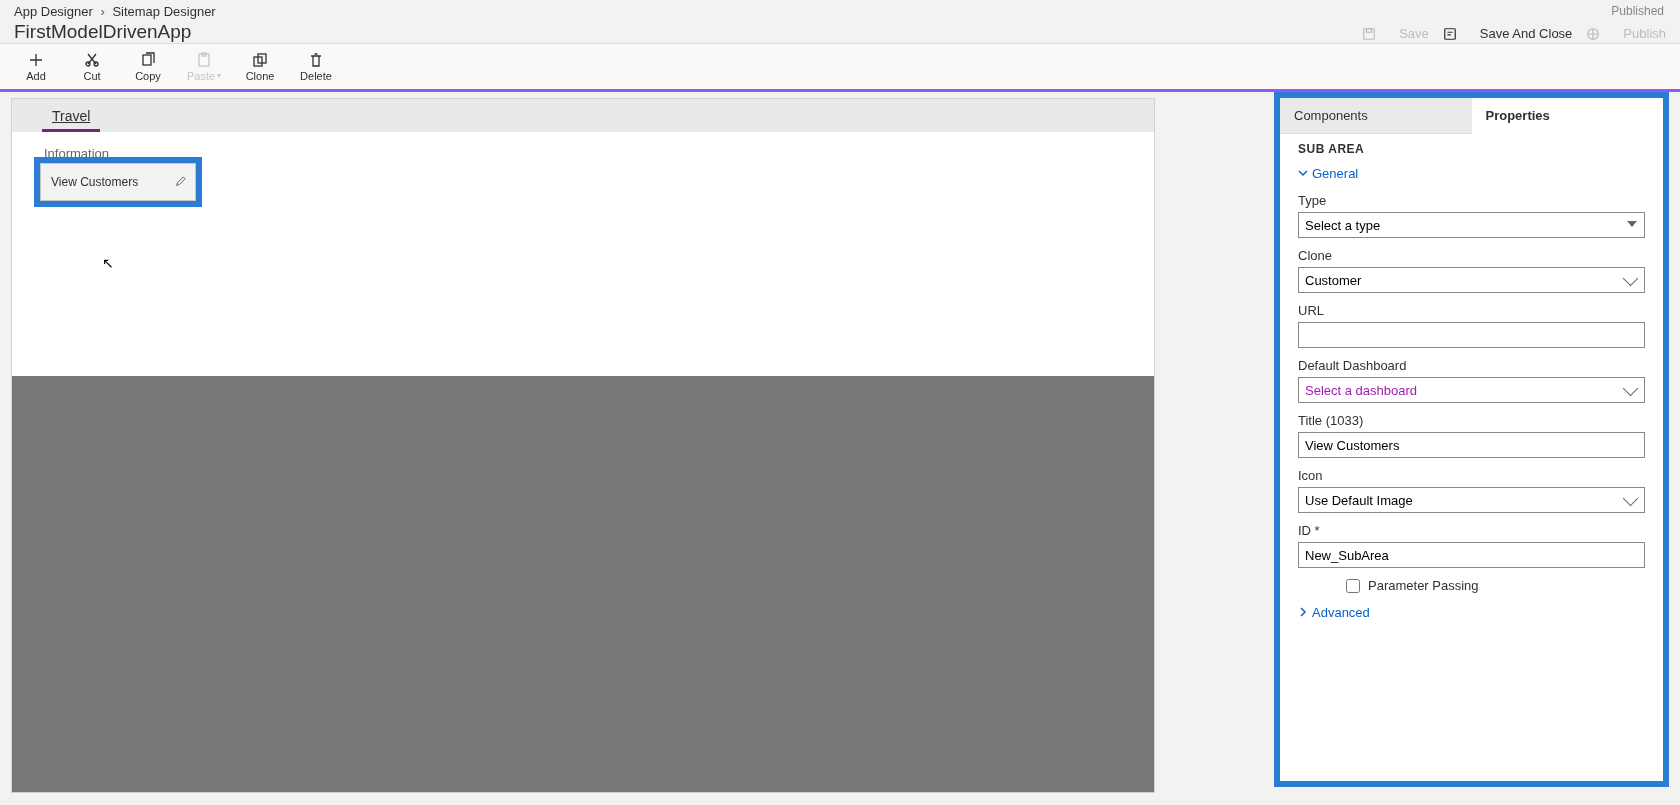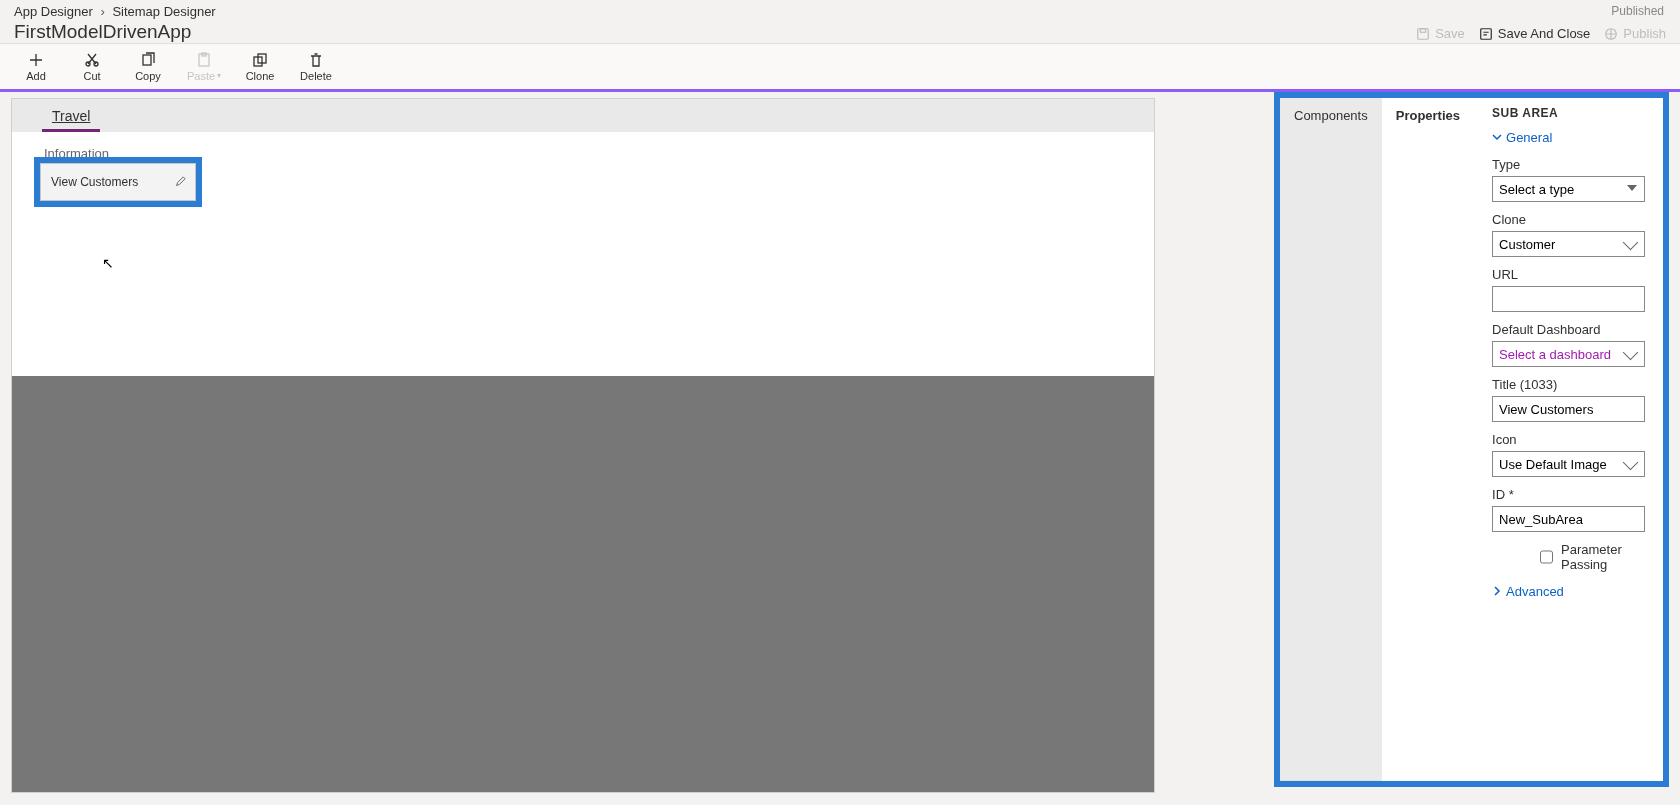--- a/index.html
+++ b/index.html
@@ -5,21 +5,21 @@
     * { box-sizing: border-box; margin: 0; padding: 0; font-family: "Segoe UI", Arial, sans-serif; }
     body { background: #f3f2f1; width: 1680px; height: 805px; overflow: hidden; }
 
     .top-bar { height: 44px; border-bottom: 1px solid #e1dfdd; background: #f3f2f1; padding: 4px 14px 0 14px; position: relative; }
     .breadcrumb { font-size: 13px; color: #323130; }
     .breadcrumb a { color: #323130; text-decoration: none; }
     .breadcrumb .sep { margin: 0 4px; color: #605e5c; }
     .app-name { font-size: 19px; font-weight: 300; color: #323130; margin-top: 2px; }
     .published { position: absolute; right: 16px; top: 4px; font-size: 12px; color: #888; }
     .top-actions { position: absolute; right: 14px; top: 26px; display: flex; gap: 14px; align-items: center; font-size: 13px; }
-    .top-actions .action { display: inline-flex; align-items: center; gap: 5px; color: #323130; cursor: pointer; }
+    .top-actions .action { display: inline-flex; align-items: center; gap: 23px; color: #323130; cursor: pointer; }
     .top-actions .action.disabled { color: #bdbdbd; cursor: default; }
     .icon-sm svg { width: 14px; height: 14px; display: block; }
 
     .toolbar { height: 48px; border-bottom: 3px solid #8b5cf6; background: #faf9f8; display: flex; align-items: center; padding-left: 14px; gap: 12px; }
     .toolbar-btn { display: flex; flex-direction: column; align-items: center; justify-content: center; width: 44px; height: 44px; color: #323130; cursor: pointer; font-size: 11px; }
     .toolbar-btn svg { width: 16px; height: 16px; margin-bottom: 2px; }
     .toolbar-btn.disabled { color: #c8c6c4; cursor: default; }
 
     .main-area { display: flex; height: calc(100% - 104px); }
 
@@ -28,21 +28,21 @@
     .area-bar { height: 33px; background: #e9e9e9; display: flex; align-items: flex-end; padding-left: 30px; }
     .area-tab { font-size: 14px; color: #323130; padding: 6px 10px 5px 10px; border-bottom: 3px solid #742774; text-decoration: underline; }
     .group-zone { background: #fff; min-height: 244px; padding: 14px 0 0 22px; }
     .group-title { font-size: 13px; color: #666; padding-left: 10px; }
     .highlight-frame { border: 6px solid #2b7cd3; display: inline-block; margin-top: -4px; }
     .subarea-tile { background: #f3f3f3; border: 1px solid #c8c6c4; width: 156px; height: 38px; display: flex; align-items: center; justify-content: space-between; padding: 0 8px 0 10px; font-size: 12px; color: #323130; }
     .edit-icon svg { width: 12px; height: 12px; stroke: #666; }
     .cursor-overlay { position: relative; }
     .cursor { position: absolute; top: 156px; left: 90px; font-size: 14px; color: #000; pointer-events:none; }
 
-    .side-panel { width: 395px; background: #fff; border: 6px solid #2b7cd3; margin: 0 11px 6px 0; display: flex; flex-direction: row; }
+    .side-panel { width: 395px; background: #fff; border: 6px solid #2b7cd3; margin: 0 11px 6px 0; display: flex; flex-direction: column; }
     .panel-tabs { display: flex; }
     .panel-tab { flex: 1; text-align: left; padding: 10px 14px; font-size: 13px; border-bottom: 1px solid #e1dfdd; background: #eaeaea; color: #323130; cursor: pointer; }
     .panel-tab.active { background: #fff; border-bottom: 1px solid #fff; font-weight: 600; }
     .panel-body { padding: 8px 18px 12px 18px; overflow-y: auto; flex: 1; }
     .section-head { font-size: 12px; font-weight: 600; color: #323130; margin-bottom: 10px; letter-spacing: .5px; }
     .collapsible { color: #0b61c4; font-size: 13px; display: flex; align-items: center; gap: 4px; margin-bottom: 12px; cursor: pointer; }
     .collapsible .caret { display:inline-block; }
     .collapsible .caret svg { width:10px; height:10px; }
     .field-label { font-size: 13px; color: #323130; margin: 6px 0 4px 0; }
     .field-row { margin-bottom: 10px; }

